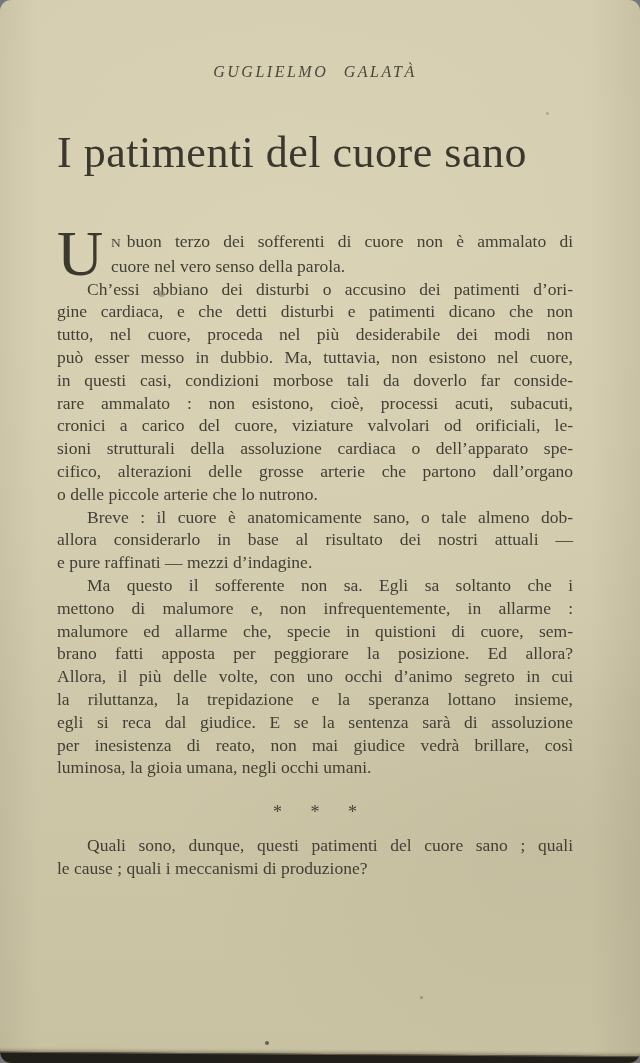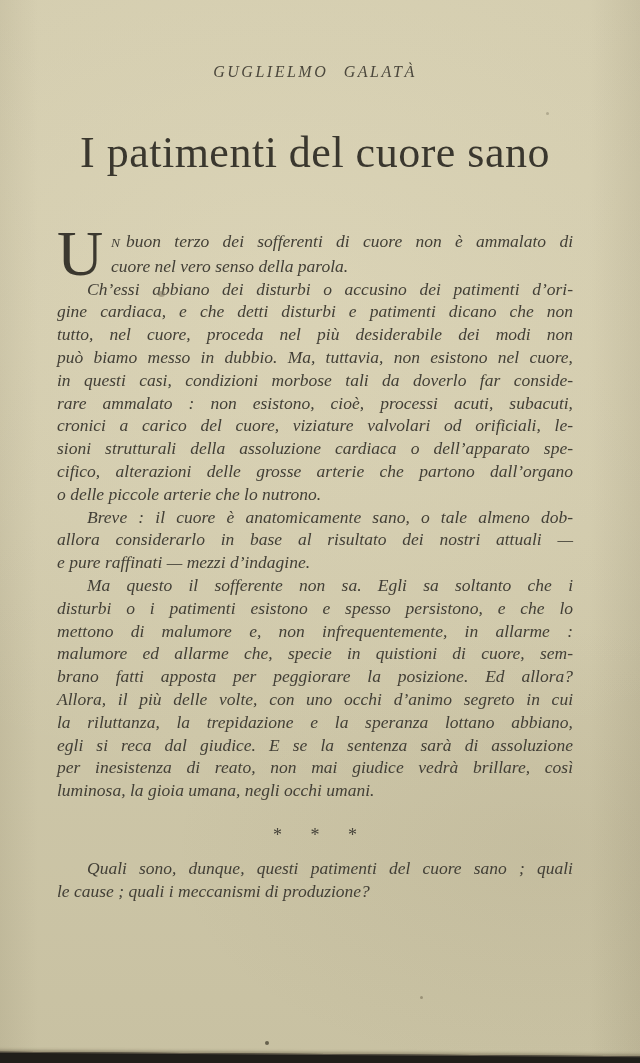--- a/index.html
+++ b/index.html
@@ -9,55 +9,56 @@
     height: 1063px;
     margin: 0 auto;
     overflow: hidden;
     color: #413e35;
     font-family: "Liberation Serif", "DejaVu Serif", serif;
     background:
       radial-gradient(ellipse 880px 680px at 45% 28%, rgba(238,231,204,0.30), rgba(238,231,204,0) 72%),
       radial-gradient(ellipse 500px 300px at 85% 80%, rgba(120,108,80,0.08), rgba(120,108,80,0) 75%),
       linear-gradient(90deg, rgba(105,95,70,0.10) 0, rgba(105,95,70,0) 6%, rgba(105,95,70,0) 92%, rgba(105,95,70,0.13) 100%),
       linear-gradient(180deg, #d3ccae 0%, #d0c9ab 50%, #c8c1a2 100%);
+    border-radius: 11px;
   }
   .content {
     position: absolute;
     left: 57px;
     top: 0;
     width: 516px;
   }
   .author {
     margin-top: 62px;
     text-align: center;
     font-style: italic;
     font-size: 16px;
     line-height: 20px;
     letter-spacing: 2.5px;
     word-spacing: 9px;
     color: #4b473c;
   }
   .title {
     margin: 45px 0 0 0;
-    text-align: center;
+    text-align: left;
     font-weight: 400;
     font-size: 44px;
     line-height: 52px;
     letter-spacing: 0.5px;
     color: #3a372e;
     white-space: nowrap;
   }
   .body-text {
     margin-top: 51px;
     font-size: 17.5px;
     line-height: 22.8px;
     color: #423f36;
   }
   .para { position: relative; }
-  .line { text-align: justify; font-style: italic; }
+  .line { text-align: justify; }
   .line.just { text-align-last: justify; }
   .line.ind { text-indent: 30px; }
   .drop-para .line { padding-left: 54px; }
   .dropcap {
     position: absolute;
     left: 0;
     top: 1px;
     font-size: 64px;
     line-height: 46px;
     color: #3b382f;
@@ -105,41 +106,40 @@
     <div class="body-text">
         <div class="para drop-para">
           <span class="dropcap">U</span>
           <div class="line just"><span class="sc">N</span>buon terzo dei sofferenti di cuore non è ammalato di</div>
           <div class="line">cuore nel vero senso della parola.</div>
         </div>
         <div class="para">
           <div class="line just ind">Ch’essi abbiano dei disturbi o accusino dei patimenti d’ori-</div>
           <div class="line just">gine cardiaca, e che detti disturbi e patimenti dicano che non</div>
           <div class="line just">tutto, nel cuore, proceda nel più desiderabile dei modi non</div>
-          <div class="line just">può biamo messo in dubbio. Ma, tuttavia, non esistono nel cuore,</div>
+          <div class="line just">può esser messo in dubbio. Ma, tuttavia, non esistono nel cuore,</div>
           <div class="line just">in questi casi, condizioni morbose tali da doverlo far conside-</div>
           <div class="line just">rare ammalato : non esistono, cioè, processi acuti, subacuti,</div>
           <div class="line just">cronici a carico del cuore, viziature valvolari od orificiali, le-</div>
           <div class="line just">sioni strutturali della assoluzione cardiaca o dell’apparato spe-</div>
           <div class="line just">cifico, alterazioni delle grosse arterie che partono dall’organo</div>
           <div class="line">o delle piccole arterie che lo nutrono.</div>
         </div>
         <div class="para">
           <div class="line just ind">Breve : il cuore è anatomicamente sano, o tale almeno dob-</div>
           <div class="line just">allora considerarlo in base al risultato dei nostri attuali —</div>
           <div class="line">e pure raffinati — mezzi d’indagine.</div>
         </div>
         <div class="para">
           <div class="line just ind">Ma questo il sofferente non sa. Egli sa soltanto che i</div>
-          <div class="line just">disturbi o i patimenti esistono e spesso persistono, e che lo</div>
           <div class="line just">mettono di malumore e, non infrequentemente, in allarme :</div>
           <div class="line just">malumore ed allarme che, specie in quistioni di cuore, sem-</div>
           <div class="line just">brano fatti apposta per peggiorare la posizione. Ed allora?</div>
           <div class="line just">Allora, il più delle volte, con uno occhi d’animo segreto in cui</div>
-          <div class="line just">la riluttanza, la trepidazione e la speranza lottano abbiano,</div>
+          <div class="line just">la riluttanza, la trepidazione e la speranza lottano insieme,</div>
           <div class="line just">egli si reca dal giudice. E se la sentenza sarà di assoluzione</div>
           <div class="line just">per inesistenza di reato, non mai giudice vedrà brillare, così</div>
           <div class="line">luminosa, la gioia umana, negli occhi umani.</div>
         </div>
         <div class="divider"><span>* * *</span></div>
         <div class="para">
           <div class="line just ind">Quali sono, dunque, questi patimenti del cuore sano ; quali</div>
           <div class="line">le cause ; quali i meccanismi di produzione?</div>
         </div>
       </div>

